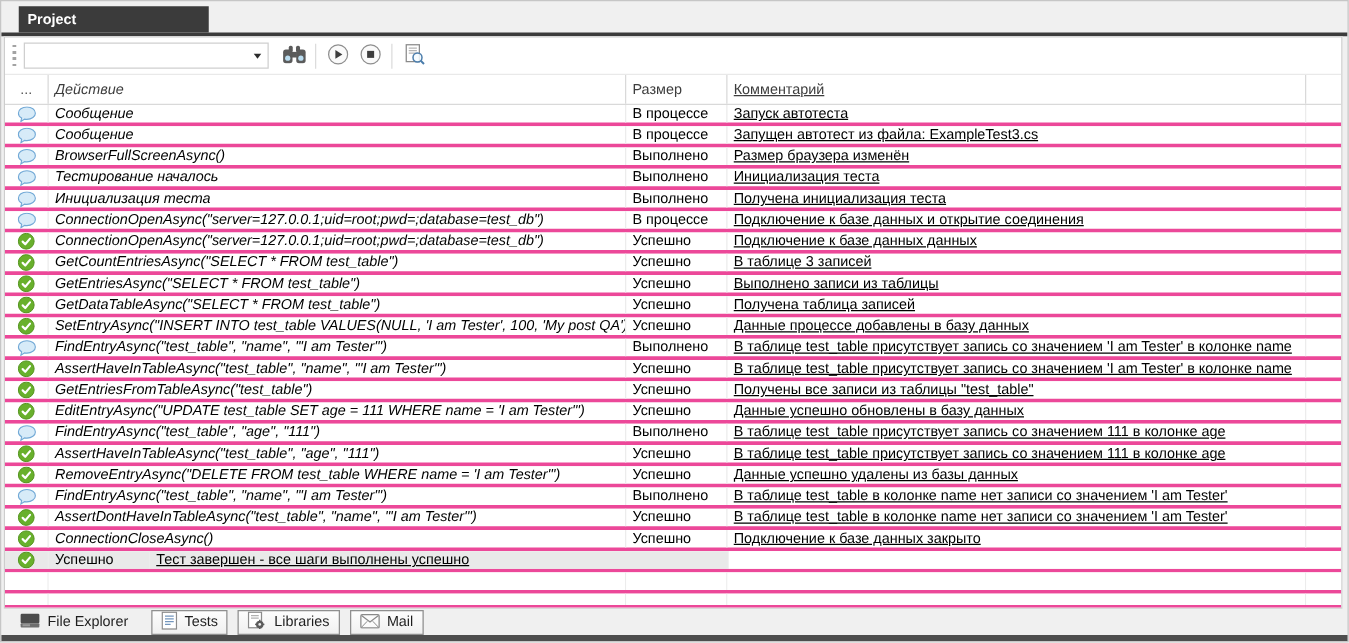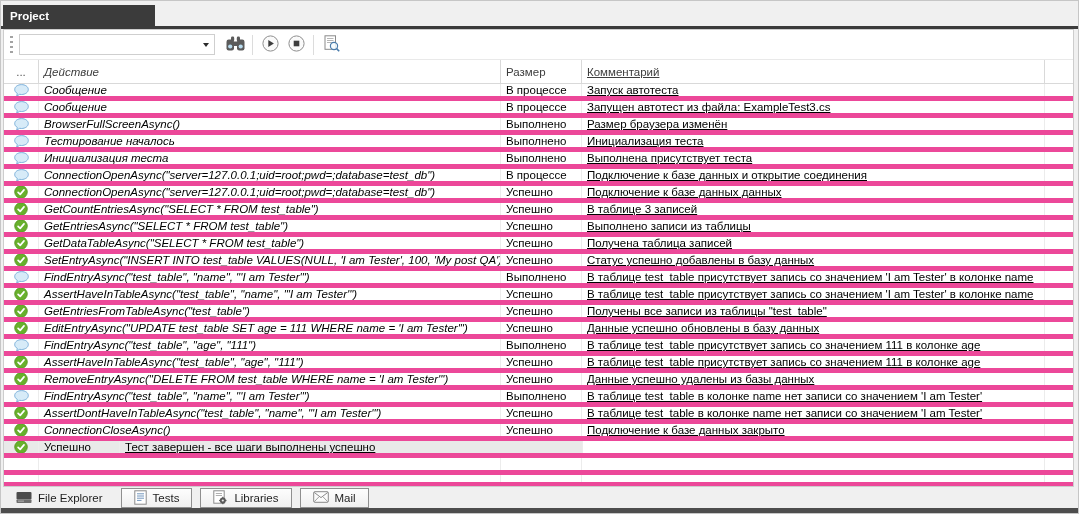--- a/index.html
+++ b/index.html
@@ -7,21 +7,21 @@
   body {
     position:relative;
     background:#f0f0f0;
     border:1px solid #c6c6c6;
     font-family:"Liberation Sans","DejaVu Sans",sans-serif;
     overflow:hidden;
   }
   
   .top-strip { height:25px; position:relative; }
   .project-tab {
-    position:absolute; left:2px; bottom:0; height:21px; width:152px;
+    position:absolute; left:14px; bottom:0; height:21px; width:152px;
     background:#3b3b3b; color:#fff; font-weight:bold; font-size:11.5px;
     line-height:22px; padding-left:7px;
   }
   .dark-rule { height:3px; width:100%; background:#3b3b3b; }
   
   .panel {
     position:absolute; left:2px; top:28px; width:1071px; height:458px;
     background:#fff; border:1px solid #cdcdcd; overflow:hidden;
   }
   
@@ -36,37 +36,37 @@
     font-size:11px; color:#222;
   }
   .combo-value { flex:1; overflow:hidden; white-space:nowrap; padding-left:4px; }
   .combo-arrow { width:0; height:0; border-left:3.5px solid transparent; border-right:3.5px solid transparent; border-top:4px solid #2b2b2b; }
   .tbtn { width:26px; height:25px; border:none; background:transparent; display:flex; align-items:center; justify-content:center; padding:0; }
   .tsep { width:1px; height:20px; background:#dcdcdc; margin:0 4px; }
   .find-btn { margin-left:7px; }
   
   .grid-header { display:flex; height:25px; border-top:1px solid #e9e9e9; border-bottom:1px solid #d9d9d9; color:#3d3d3d; font-size:11.5px; }
   .grid-header .cell { border-right:1px solid #d9d9d9; display:flex; align-items:center; }
-  .grid-row { display:flex; height:17px; border-bottom:5px solid #ec4899; background:#fff; }
+  .grid-row { display:flex; height:17px; border-bottom:3px solid #ec4899; background:#fff; }
   .grid-row .cell { border-right:1px solid #ececec; display:flex; align-items:center; overflow:hidden; white-space:nowrap; font-size:11.5px; color:#000; }
   .col-icon { width:35px; justify-content:center; }
   .col-action { width:462px;font-style:italic; }
   .col-status { width:81px; }
   .col-comment { width:463px;text-decoration:underline; }
   .col-fill { flex:1; border-right:none !important; }
   .c-action,.c-status,.c-comment { padding-left:5px; }
   .grid-row.selected .cell { background:#e9e9e9; }
   .grid-row.selected .col-fill { background:#fff; }
   .empty-row .cell { background:#fff; }
   .row-icon { display:inline-flex; align-items:center; }
   .grid-header .col-icon { justify-content:center; color:#555; }
   
   .bottom-tabs { position:absolute; left:2px; top:487px; height:20px; display:flex; gap:8px; padding-left:3px; }
   .btab {
-    display:flex; align-items:center; gap:6px; padding:0 12px; font-size:11.5px; color:#1e1e1e;
+    display:flex; align-items:center; gap:6px; padding:0 7px; font-size:11.5px; color:#1e1e1e;
     border:1px solid #8f8f8f; background:linear-gradient(#fdfdfd,#f0f0f0); height:20px;
   }
   .btab.active { border:none; background:transparent; padding:0 10px; }
   .bottom-bar { position:absolute; left:0; top:507px; width:1079px; height:5px; background:#4d4d4d; }
 </style>
 </head>
 <body>
 
 <div class="top-strip">
   <div class="project-tab">Project</div>
@@ -195,21 +195,21 @@
     <div class="cell col-icon">
       <span class="row-icon" style="display: inline-flex;">
         <svg width="15" height="13" viewBox="0 0 15 13">
           <path d="M7.5 0.6 C3.7 0.6 0.7 2.8 0.7 5.5 c0 1.6 1 3 2.6 3.9 l-0.6 2.8 3-1.9 c0.6 0.1 1.2 0.2 1.8 0.2 3.8 0 6.8-2.2 6.8-5 S11.3 0.6 7.5 0.6 z" fill="#d7ebf8" stroke="#72a9d6" stroke-width="0.9"></path>
         </svg>
       </span>
 
     </div>
     <div class="cell col-action c-action">Инициализация теста</div>
     <div class="cell col-status c-status">Выполнено</div>
-    <div class="cell col-comment c-comment">Выполнена присутствует теста</div>
+    <div class="cell col-comment c-comment">Получена инициализация теста</div>
     <div class="cell col-fill"></div>
   </div>
         <div class="grid-row">
     <div class="cell col-icon">
       <span class="row-icon" style="display: inline-flex;">
         <svg width="15" height="13" viewBox="0 0 15 13">
           <path d="M7.5 0.6 C3.7 0.6 0.7 2.8 0.7 5.5 c0 1.6 1 3 2.6 3.9 l-0.6 2.8 3-1.9 c0.6 0.1 1.2 0.2 1.8 0.2 3.8 0 6.8-2.2 6.8-5 S11.3 0.6 7.5 0.6 z" fill="#d7ebf8" stroke="#72a9d6" stroke-width="0.9"></path>
         </svg>
       </span>
 
@@ -284,21 +284,21 @@
 
       <span class="row-icon" style="display: inline-flex;">
         <svg width="14" height="14" viewBox="0 0 14 14">
           <circle cx="7" cy="7" r="6.3" fill="#68b02c" stroke="#55941f" stroke-width="0.8"></circle>
           <path d="M4.1 7.3 L6.2 9.4 L10 4.9" fill="none" stroke="#fff" stroke-width="1.7" stroke-linecap="round" stroke-linejoin="round"></path>
         </svg>
       </span>
     </div>
     <div class="cell col-action c-action">SetEntryAsync("INSERT INTO test_table VALUES(NULL, 'I am Tester', 100, 'My post QA')")</div>
     <div class="cell col-status c-status">Успешно</div>
-    <div class="cell col-comment c-comment">Статус успешно добавлены в базу данных</div>
+    <div class="cell col-comment c-comment">Данные процессе добавлены в базу данных</div>
     <div class="cell col-fill"></div>
   </div>
         <div class="grid-row">
     <div class="cell col-icon">
       <span class="row-icon" style="display: inline-flex;">
         <svg width="15" height="13" viewBox="0 0 15 13">
           <path d="M7.5 0.6 C3.7 0.6 0.7 2.8 0.7 5.5 c0 1.6 1 3 2.6 3.9 l-0.6 2.8 3-1.9 c0.6 0.1 1.2 0.2 1.8 0.2 3.8 0 6.8-2.2 6.8-5 S11.3 0.6 7.5 0.6 z" fill="#d7ebf8" stroke="#72a9d6" stroke-width="0.9"></path>
         </svg>
       </span>
 

